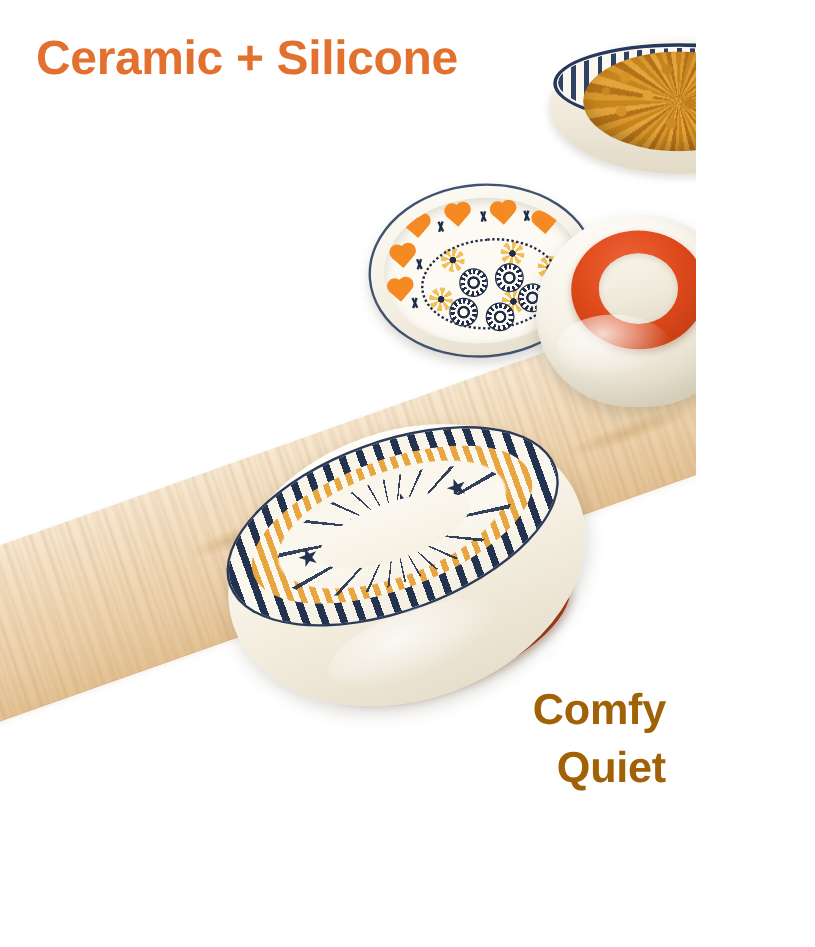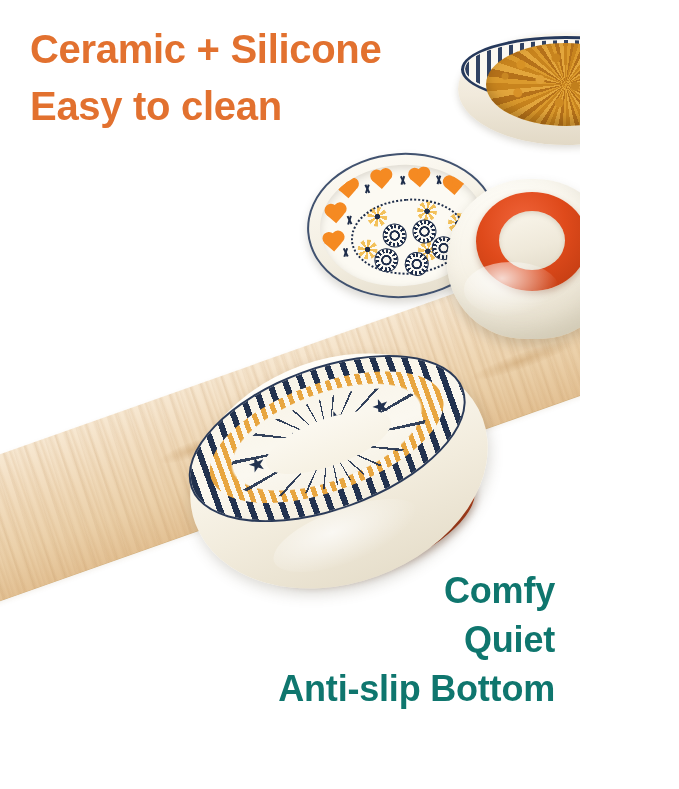--- a/index.html
+++ b/index.html
@@ -41,21 +41,21 @@
     top: 545px;
     width: 430px;
     text-align: right;
     z-index: 40;
   }
   .benefit-line {
     font-family: "Liberation Sans", sans-serif;
     font-weight: bold;
     font-size: 36px;
     line-height: 49px;
-    color: #0f766e;
+    color: #a16207;
     letter-spacing: -0.2px;
     white-space: nowrap;
   }
 
   
   .board-wrap {
     position: absolute;
     left: -120px;
     top: 300px;
     width: 960px;
@@ -388,22 +388,20 @@
       <div class="star8" style="left:104px; top:52px;"></div>
       <div class="star8" style="left:150px; top:46px;"></div>
       <div class="star8" style="left:196px; top:50px;"></div>
       <div class="inner-floor"></div>
     </div>
     <div class="gloss"></div>
   </div>
 
   <div class="feature-list">
     <div class="feature-line">Ceramic + Silicone</div>
-    <div class="feature-line">Easy to clean</div>
   </div>
 
   <div class="benefit-list">
     <div class="benefit-line">Comfy</div>
     <div class="benefit-line">Quiet</div>
-    <div class="benefit-line">Anti-slip Bottom</div>
   </div>
 
 </div>
 
 </body></html>

